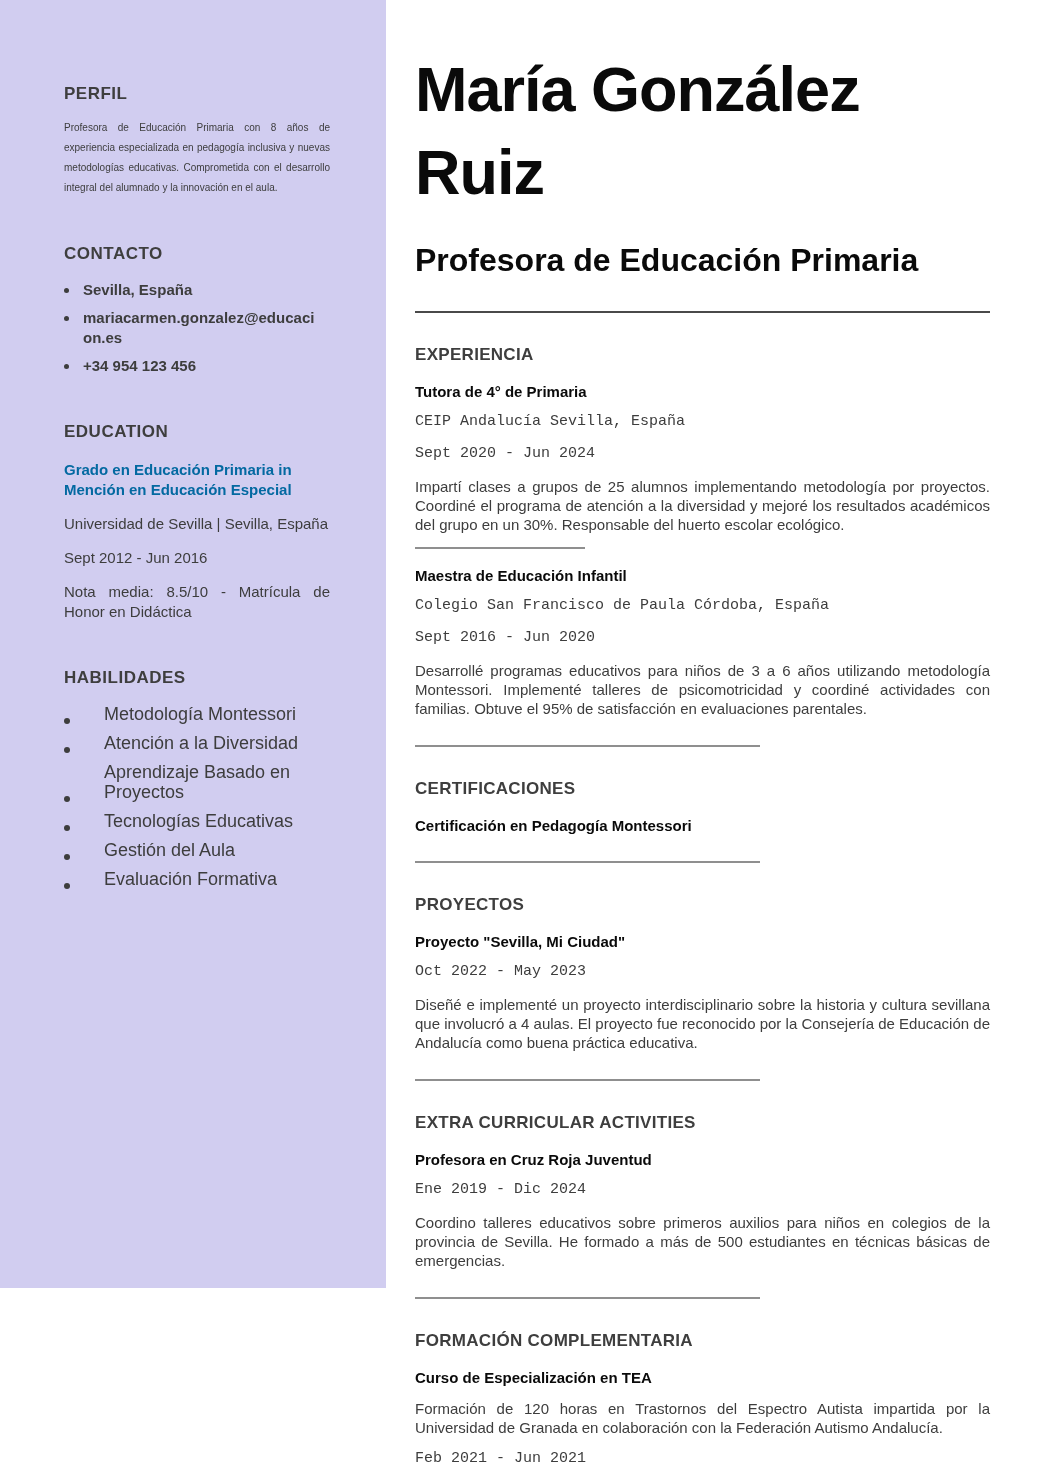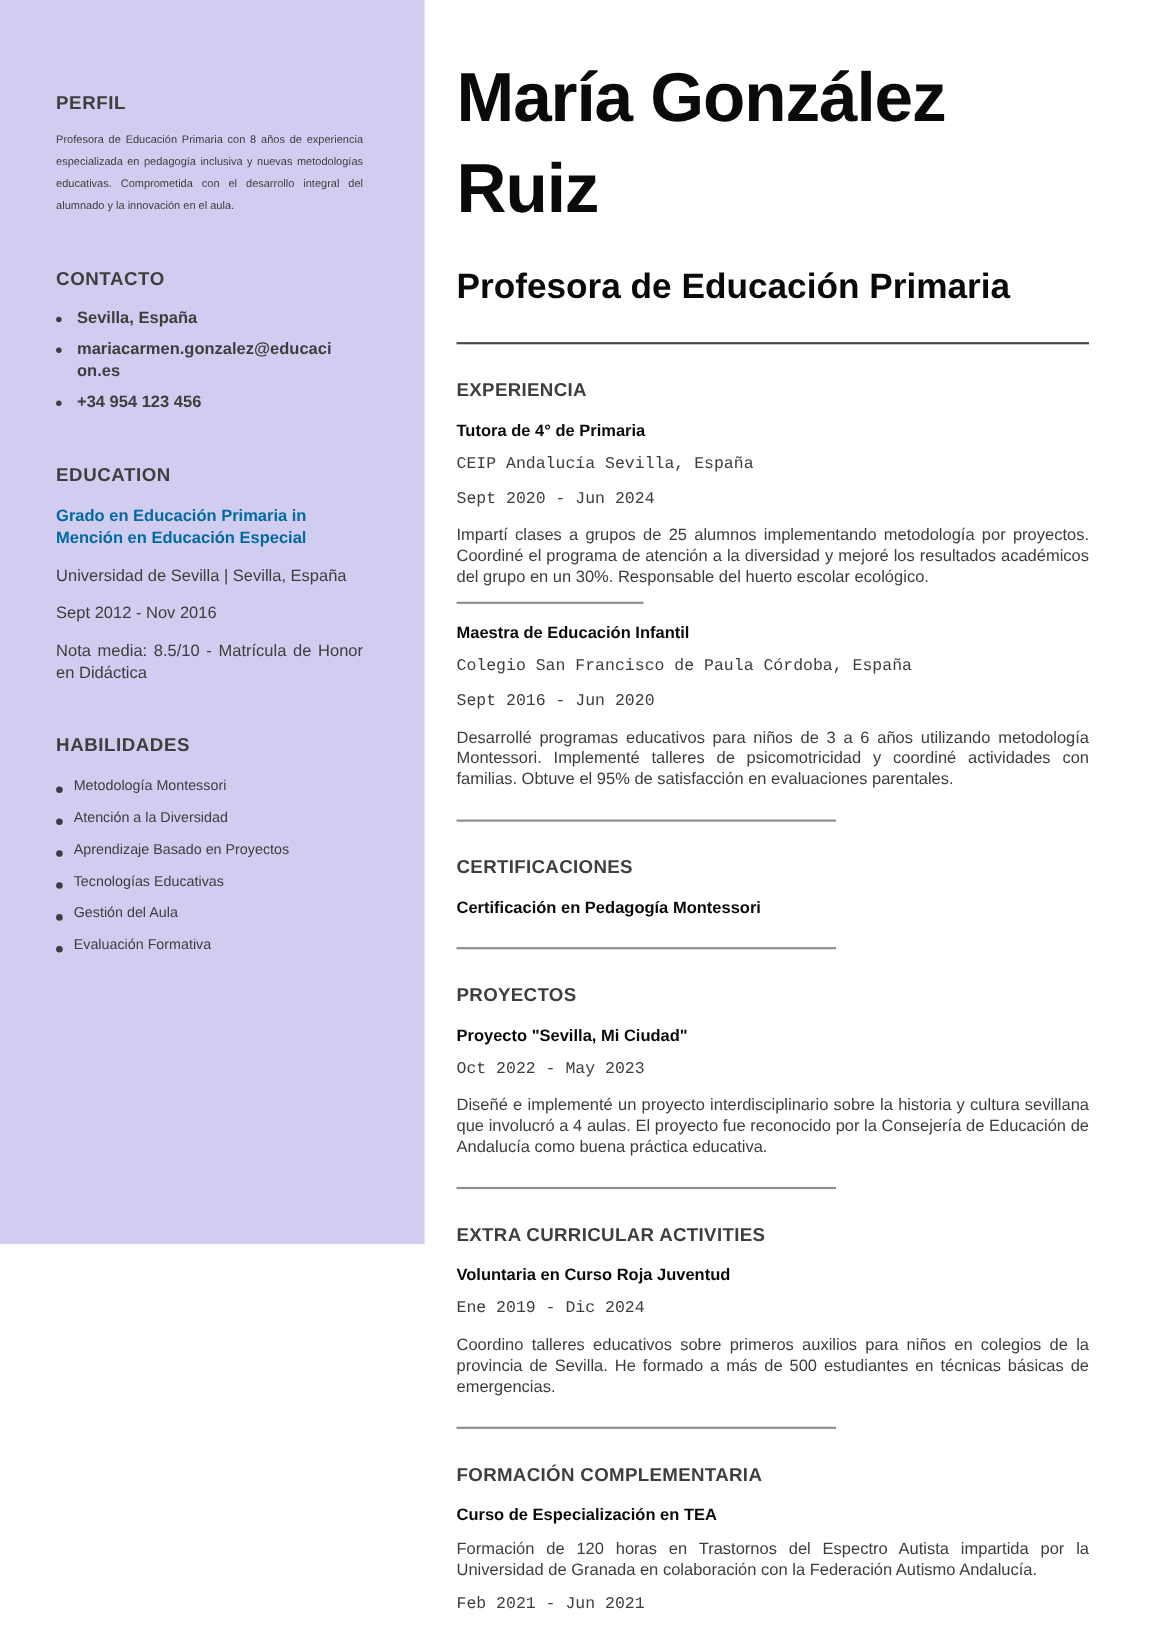--- a/index.html
+++ b/index.html
@@ -7,23 +7,23 @@
   body {
     font-family:"Liberation Sans", sans-serif;
     background:#ffffff;
     color:#3d3d3d;
     overflow:hidden;
   }
   .page { display:flex; width:1050px; height:1484px; }
 
   
   .sidebar {
-    width:386px; height:1131px; flex:0 0 386px;
+    width:386px; height:1288px; flex:0 0 386px;
     background:#d1cdf0;
-    padding:84px 56px 40px 51px;
+    padding:84px 56px 40px 64px;
   }
   .sb-section { margin-bottom:46px; }
   .sb-heading {
     font-size:17px; font-weight:bold; color:#3e3e3e;
     letter-spacing:0.5px; margin-bottom:14px;
   }
   .sb-text {
     font-size:10px; line-height:20px; color:#3d3d3d;
     text-align:justify;
   }
@@ -39,22 +39,22 @@
     font-size:15px; line-height:20px; margin-bottom:8px;
     max-width:262px;
   }
   .contact-list li .li-text { max-width:240px; word-wrap:break-word; word-break:break-all; }
   .dot {
     width:5px; height:5px; border-radius:50%; background:#3d3d3d;
     flex:0 0 5px; margin-top:8px;
   }
   .bullet-list { list-style:none; margin-top:16px; }
   .bullet-list li {
-    display:flex; align-items:center; gap:10px;
-    font-size:13px; line-height:20px; margin-bottom:9px; color:#3d3d3d;
+    display:flex; align-items:flex-end; gap:34px;
+    font-size:18px; line-height:20px; margin-bottom:9px; color:#3d3d3d;
   }
   .bullet-list .dot { width:6px; height:6px; flex:0 0 6px; margin-top:7px; }
 
   
   .main {
     flex:1; padding:48px 60px 40px 29px;
   }
   .name {
     font-size:63px; line-height:83px; font-weight:bold; color:#0a0a0a;
     letter-spacing:-1px; max-width:575px;
@@ -115,21 +115,21 @@
           <span class="dot"></span>
           <span class="li-text">+34 954 123 456</span>
         </li>
       </ul>
     </div>
 
     <div class="sb-section">
       <div class="sb-heading">EDUCATION</div>
       <p class="sb-bold">Grado en Educación Primaria in Mención en Educación Especial</p>
       <p class="sb-para">Universidad de Sevilla | Sevilla, España</p>
-      <p class="sb-para">Sept 2012 - Nov 2016</p>
+      <p class="sb-para">Sept 2012 - Jun 2016</p>
       <p class="sb-para sb-note">Nota media: 8.5/10 - Matrícula de Honor en Didáctica</p>
     </div>
 
     <div class="sb-section">
       <div class="sb-heading">HABILIDADES</div>
       <ul class="bullet-list">
         <li>
             <span class="dot"></span>
             <span>Metodología Montessori</span>
           </li>
@@ -198,21 +198,21 @@
       <div class="m-section-heading">PROYECTOS</div>
       <div class="entry-role">Proyecto "Sevilla, Mi Ciudad"</div>
       <div class="entry-line">Oct 2022 - May 2023</div>
       <p class="entry-desc">Diseñé e implementé un proyecto interdisciplinario sobre la historia y cultura sevillana que involucró a 4 aulas. El proyecto fue reconocido por la Consejería de Educación de Andalucía como buena práctica educativa.</p>
     </section>
 
     <hr class="divider-long">
 
     <section>
       <div class="m-section-heading">EXTRA CURRICULAR ACTIVITIES</div>
-      <div class="entry-role">Voluntaria en Curso Roja Juventud</div>
+      <div class="entry-role">Profesora en Cruz Roja Juventud</div>
       <div class="entry-line">Ene 2019 - Dic 2024</div>
       <p class="entry-desc">Coordino talleres educativos sobre primeros auxilios para niños en colegios de la provincia de Sevilla. He formado a más de 500 estudiantes en técnicas básicas de emergencias.</p>
     </section>
 
     <hr class="divider-long">
 
     <section>
       <div class="m-section-heading">FORMACIÓN COMPLEMENTARIA</div>
       <div class="entry-role">Curso de Especialización en TEA</div>
       <p class="entry-desc">Formación de 120 horas en Trastornos del Espectro Autista impartida por la Universidad de Granada en colaboración con la Federación Autismo Andalucía.</p>

